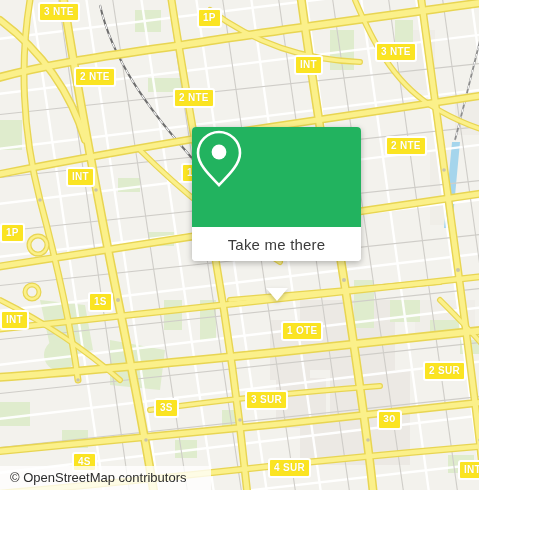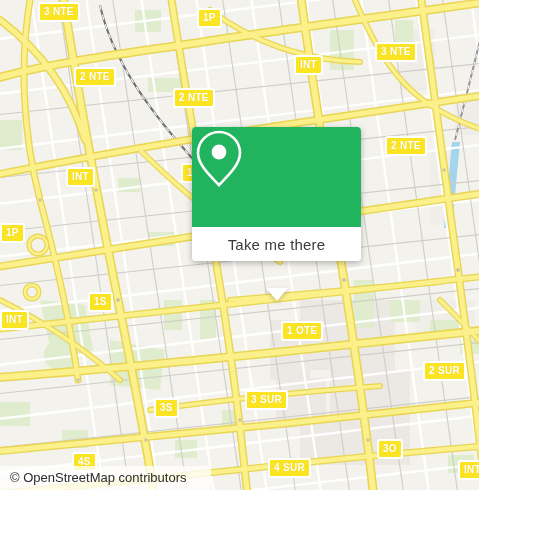--- a/index.html
+++ b/index.html
@@ -281,21 +281,21 @@
         <div class="shield" style="left: 66px; top: 167px;">INT</div>
         <div class="shield" style="left: 181px; top: 163px;">1S</div>
         <div class="shield" style="left: 0px; top: 223px;">1P</div>
         <div class="shield" style="left: 88px; top: 292px;">1S</div>
         <div class="shield" style="left: 0px; top: 310px;">INT</div>
         <div class="shield" style="left: 281px; top: 305px; margin-top: 16px;">1 OTE</div>
         <div class="shield" style="left: 485px; top: 288px;">INT</div>
         <div class="shield" style="left: 423px; top: 361px;">2 SUR</div>
         <div class="shield" style="left: 233px; top: 390px; margin-left: 12px;">3 SUR</div>
         <div class="shield" style="left: 154px; top: 398px;">3S</div>
-        <div class="shield" style="left: 377px; top: 439px;">3O</div>
+        <div class="shield" style="left: 377px; top: 410px; font-family: Liberation Mono, monospace;">3O</div>
         <div class="shield" style="left: 72px; top: 452px;">4S</div>
         <div class="shield" style="left: 268px; top: 458px; text-align: right;">4 SUR</div>
         <div class="shield" style="left: 458px; top: 460px;">INT</div>
       </div>
 
     <div id="attribution">© OpenStreetMap contributors</div>
 
     <div id="popup">
       <div id="popup-card">
         <div id="popup-green">

